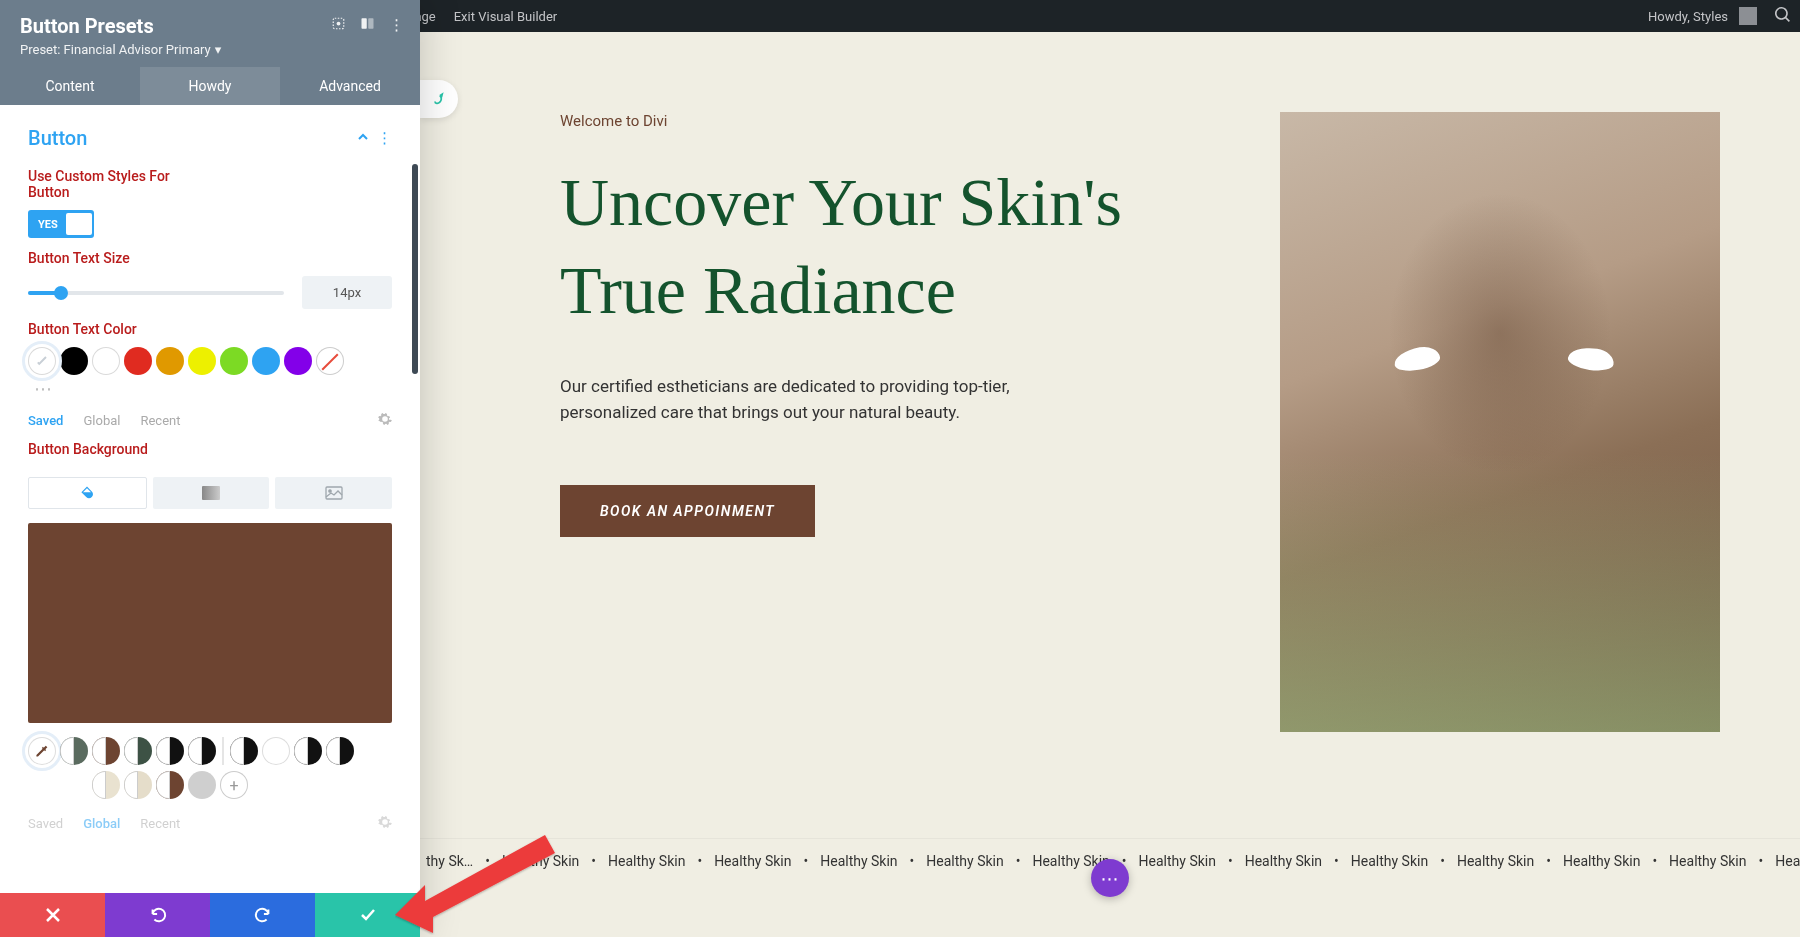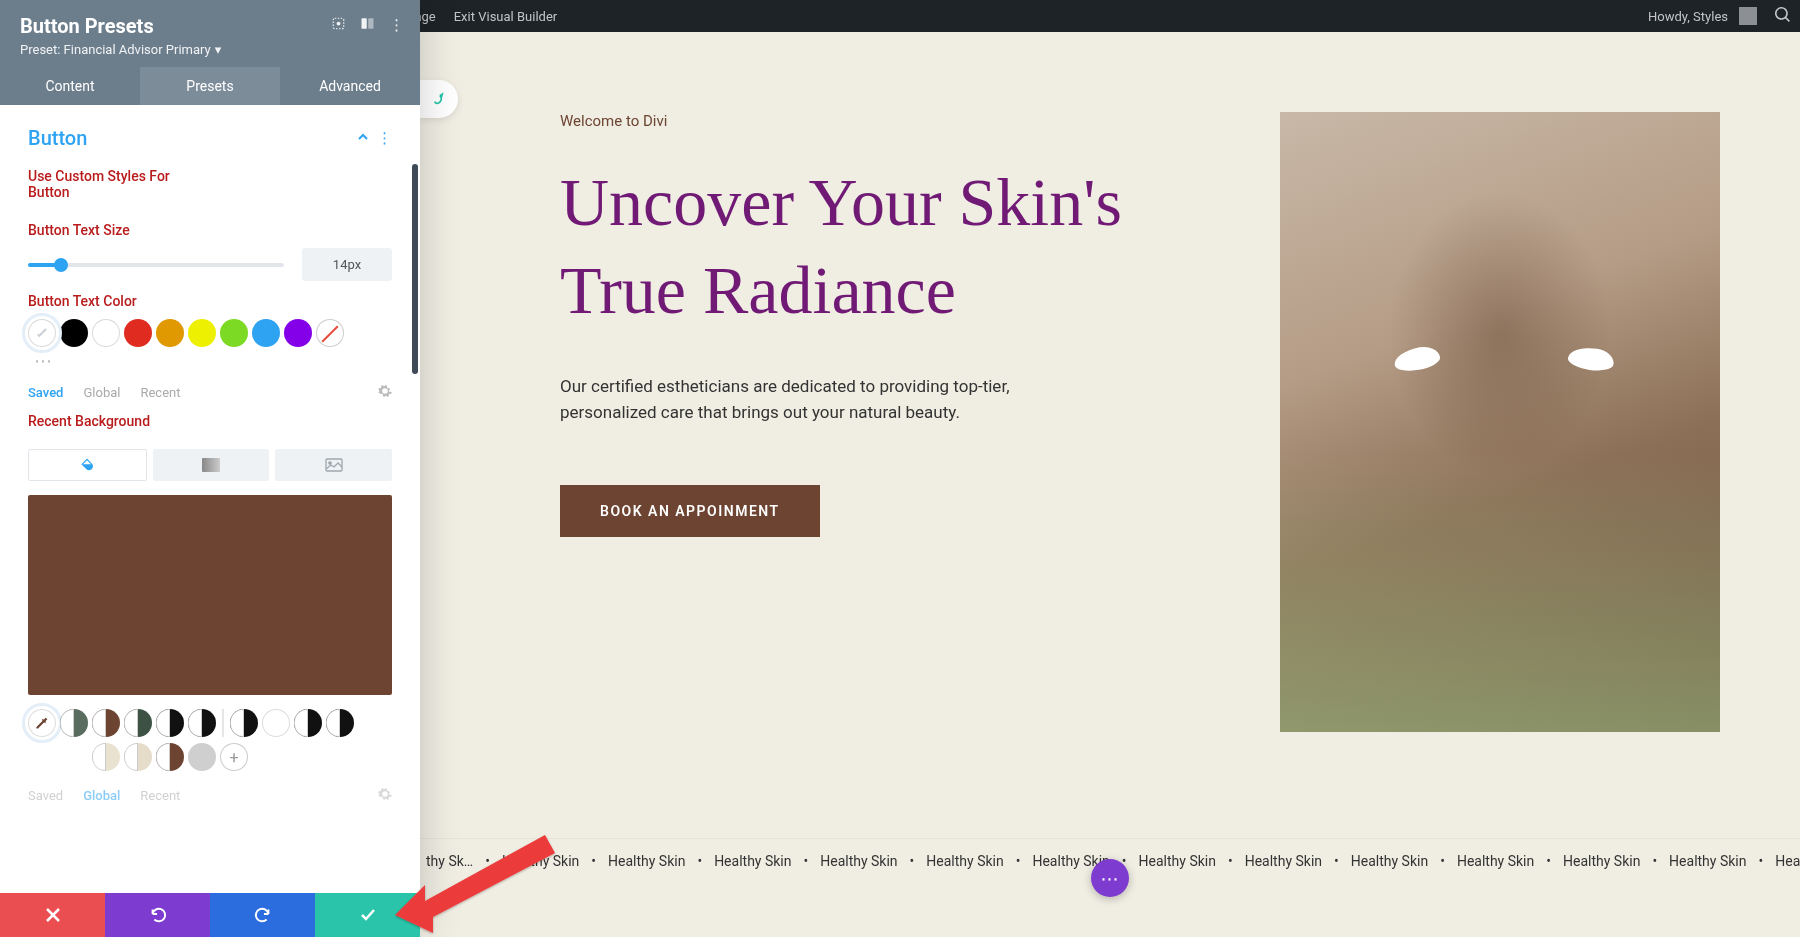--- a/index.html
+++ b/index.html
@@ -84,23 +84,23 @@
 .fbtn.cancel { background:#ea4e50; }
 .fbtn.undo { background:#7e3bd0; }
 .fbtn.redo { background:#2b6cde; }
 .fbtn.save { background:#29c4a9; }
 
 
 .canvas { position:absolute; left:420px; top:32px; right:0; bottom:0; background:#f0eee3; overflow:hidden; }
 .canvas-inner { padding: 80px 70px 0 140px; display:flex; gap: 80px; }
 .text-col { flex: 1; max-width: 640px; }
 .eyebrow { color:#6d4431; font-size:15px; margin-bottom: 28px; }
-.hero-title { font-family: Georgia, 'Times New Roman', serif; font-size: 68px; line-height: 1.3; color:#701a75; font-weight:400; margin-bottom: 38px; }
+.hero-title { font-family: Georgia, 'Times New Roman', serif; font-size: 68px; line-height: 1.3; color:#14532d; font-weight:400; margin-bottom: 38px; }
 .hero-body { font-size: 17px; color:#333; line-height: 1.55; max-width: 450px; }
-.hero-btn { display:inline-block; margin-top: 60px; background:#6d4431; color:#fff; padding: 18px 40px; font-size:14px; letter-spacing: 1.5px; font-weight:600; cursor:pointer; }
+.hero-btn { display:inline-block; margin-top: 60px; background:#6d4431; color:#fff; padding: 18px 40px; font-size:14px; letter-spacing: 1.5px; font-weight:600; cursor:pointer;font-style:italic; }
 
 .image-col { width: 440px; height: 620px; background: linear-gradient(160deg, #c8b8a7 0%, #b59c86 35%, #8b6f56 60%, #6a503c 100%); position:relative; overflow:hidden; }
 .image-col::before { content:""; position:absolute; left:10%; right:10%; top:8%; bottom:0; background: radial-gradient(ellipse 45% 35% at 50% 30%, rgba(80,50,30,0.35), transparent 70%); }
 .image-col::after { content:""; position:absolute; left:0; right:0; bottom:0; height:45%; background: linear-gradient(180deg, transparent, rgba(170,220,150,0.45)); }
 .cream1, .cream2 { position:absolute; width:46px; height:22px; background:#fff; border-radius: 60% 40% 50% 50% / 60% 60% 40% 40%; top: 38%; }
 .cream1 { left:26%; transform: rotate(-10deg); }
 .cream2 { right:24%; transform: rotate(8deg); }
 
 .marquee-strip { position:absolute; left:0; right:0; bottom: 54px; background:#f0eee3; padding: 14px 0; border-top:1px solid rgba(0,0,0,0.04); white-space:nowrap; overflow:hidden; font-size:14px; color:#333; }
 .marquee-strip span { padding: 0 6px; }
@@ -195,39 +195,45 @@
             <rect x="2" y="3" width="7" height="14" rx="1"></rect>
             <rect x="11" y="3" width="7" height="14" rx="1" opacity="0.5"></rect>
           </svg>
       </span>
       <span>⋮</span>
     </div>
   </div>
 
   <div class="tabs">
     <div class="tab">Content</div>
-    <div class="tab active">Presets</div>
+    <div class="tab active">Howdy</div>
     <div class="tab">Advanced</div>
   </div>
 
   <div class="panel-body">
     <div class="section-head">
       <div class="title">Button</div>
       <div class="controls">
         <span>
           <svg width="12" height="12" viewBox="0 0 12 12" fill="none" stroke="currentColor" stroke-width="2">
               <path d="M2 8l4-4 4 4"></path>
             </svg>
         </span>
         <span style="color:#2ea3f2">⋮</span>
       </div>
     </div>
 
     <div class="field">
       <div class="field-label" style="max-width:160px">Use Custom Styles For Button</div>
+      <div class="toggle-wrap">
+        <div class="toggle">
+          <span class="lbl">YES</span>
+          <span class="knob"></span>
+        </div>
+      </div>
     </div>
 
     <div class="field">
       <div class="field-label">Button Text Size</div>
       <div class="slider-row">
         <div class="slider-track">
           <div class="slider-fill"></div>
           <div class="slider-thumb"></div>
         </div>
         <input class="slider-value" value="14px" style="">
@@ -260,21 +266,21 @@
       <span class="st">Global</span>
       <span class="st">Recent</span>
       <span class="gear">
         <svg width="14" height="14" viewBox="0 0 20 20" fill="currentColor">
             <path d="M10 6a4 4 0 100 8 4 4 0 000-8zm8.2 5l1.6.9-1.4 2.4-1.8-.5a7 7 0 01-1.5 1.5l.5 1.8-2.4 1.4-.9-1.6a7 7 0 01-2.1 0l-.9 1.6-2.4-1.4.5-1.8a7 7 0 01-1.5-1.5l-1.8.5L.2 11.9l1.6-.9a7 7 0 010-2.1L.2 8l1.4-2.4 1.8.5A7 7 0 014.9 4.6l-.5-1.8L6.8 1.4l.9 1.6a7 7 0 012.1 0l.9-1.6 2.4 1.4-.5 1.8a7 7 0 011.5 1.5l1.8-.5L17.3 8l-1.6.9a7 7 0 010 2.1z"></path>
           </svg>
       </span>
     </div>
 
     <div class="field">
-      <div class="field-label">Recent Background</div>
+      <div class="field-label">Button Background</div>
     </div>
     <div class="bg-tabs">
       <div class="bg-tab active">
         <svg width="16" height="16" viewBox="0 0 20 20" fill="currentColor">
             <path d="M10 2l6 6c2 2 2 5 0 7s-5 2-7 0l-6-6 7-7zm-5 7h10l-5-5-5 5z"></path>
           </svg>
       </div>
       <div class="bg-tab">
         <svg width="18" height="14" viewBox="0 0 18 14" fill="currentColor">
             <rect width="18" height="14" rx="1" fill="url(#g)"></rect>

